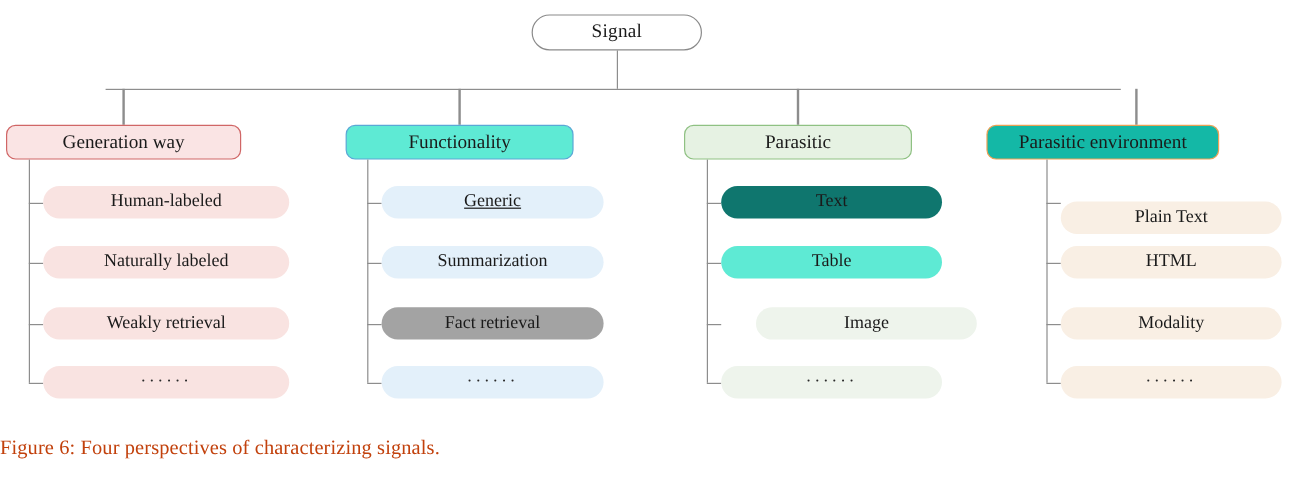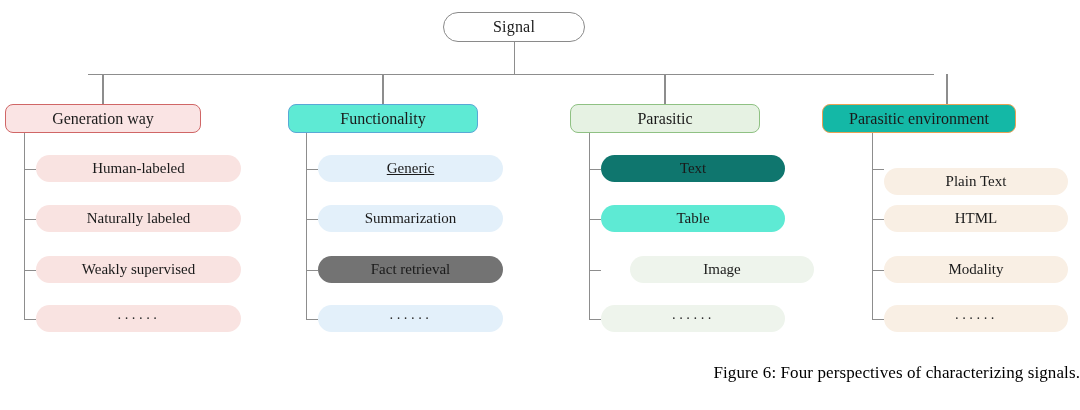--- a/index.html
+++ b/index.html
@@ -111,23 +111,23 @@
     font-size: 14px;
     color: #2a2a2a;
   }
 
   
   .caption {
     position: absolute;
     left: 0;
     top: 363px;
     width: 1080px;
-    text-align: right;
+    text-align: left;
     font-size: 17px;
-    color: #000000;
+    color: #c2410c;
     letter-spacing: 0.1px;
   }
 </style>
 </head>
 <body>
 
 <div class="figure">
 
   <div class="root-node">Signal</div>
 
@@ -137,34 +137,34 @@
   <div id="columns-host">
       <div class="column" style="left: 0px; top: 0px;">
         <div class="conn conn-v" style="left: 102.35px; top: 74px; height: 30px;"></div>
         <div class="cat-header" style="left: 5px; top: 104px; width: 196px; background: rgb(250, 228, 228); border-color: rgb(208, 102, 102);">Generation way</div>
         <div class="spine" style="left: 24px; top: 133px; height: 185.5px;"></div>
         <div class="leaf-stub" style="left: 24px; top: 168.5px; width: 12px;"></div>
         <div class="leaf" style="left: 36px; top: 155px; width: 205px; background: rgb(249, 227, 225);">Human-labeled</div>
         <div class="leaf-stub" style="left: 24px; top: 218.5px; width: 12px;"></div>
         <div class="leaf" style="left: 36px; top: 205px; width: 205px; background: rgb(249, 227, 225);">Naturally labeled</div>
         <div class="leaf-stub" style="left: 24px; top: 269.5px; width: 12px;"></div>
-        <div class="leaf" style="left: 36px; top: 256px; width: 205px; background: rgb(249, 227, 225);">Weakly supervised</div>
+        <div class="leaf" style="left: 36px; top: 256px; width: 205px; background: rgb(249, 227, 225);">Weakly retrieval</div>
         <div class="leaf-stub" style="left: 24px; top: 318.5px; width: 12px;"></div>
         <div class="leaf dots" style="left: 36px; top: 305px; width: 205px; background: rgb(249, 227, 225);">······</div>
       </div>
       <div class="column" style="left: 0px; top: 0px;">
         <div class="conn conn-v" style="left: 382.35px; top: 74px; height: 30px;"></div>
         <div class="cat-header" style="left: 288px; top: 104px; width: 190px; background: #5eead4; border-color: rgb(90, 168, 214);">Functionality</div>
         <div class="spine" style="left: 306px; top: 133px; height: 185.5px;"></div>
         <div class="leaf-stub" style="left: 306px; top: 168.5px; width: 12px;"></div>
         <div class="leaf" style="left: 318px; top: 155px; width: 185px; background: rgb(227, 240, 250); text-decoration: underline;">Generic</div>
         <div class="leaf-stub" style="left: 306px; top: 218.5px; width: 12px;"></div>
         <div class="leaf" style="left: 318px; top: 205px; width: 185px; background: rgb(227, 240, 250);">Summarization</div>
         <div class="leaf-stub" style="left: 306px; top: 269.5px; width: 12px;"></div>
-        <div class="leaf" style="left: 318px; top: 256px; width: 185px; background: #737373;">Fact retrieval</div>
+        <div class="leaf" style="left: 318px; top: 256px; width: 185px; background: #a3a3a3;">Fact retrieval</div>
         <div class="leaf-stub" style="left: 306px; top: 318.5px; width: 12px;"></div>
         <div class="leaf dots" style="left: 318px; top: 305px; width: 185px; background: rgb(227, 240, 250);">······</div>
       </div>
       <div class="column" style="left: 0px; top: 0px;">
         <div class="conn conn-v" style="left: 664.35px; top: 74px; height: 30px;"></div>
         <div class="cat-header" style="left: 570px; top: 104px; width: 190px; background: rgb(230, 242, 227); border-color: rgb(143, 193, 131);">Parasitic</div>
         <div class="spine" style="left: 589px; top: 133px; height: 185.5px;"></div>
         <div class="leaf-stub" style="left: 589px; top: 168.5px; width: 12px;"></div>
         <div class="leaf" style="left: 601px; top: 155px; width: 184px; background: #0f766e;">Text</div>
         <div class="leaf-stub" style="left: 589px; top: 218.5px; width: 12px;"></div>

